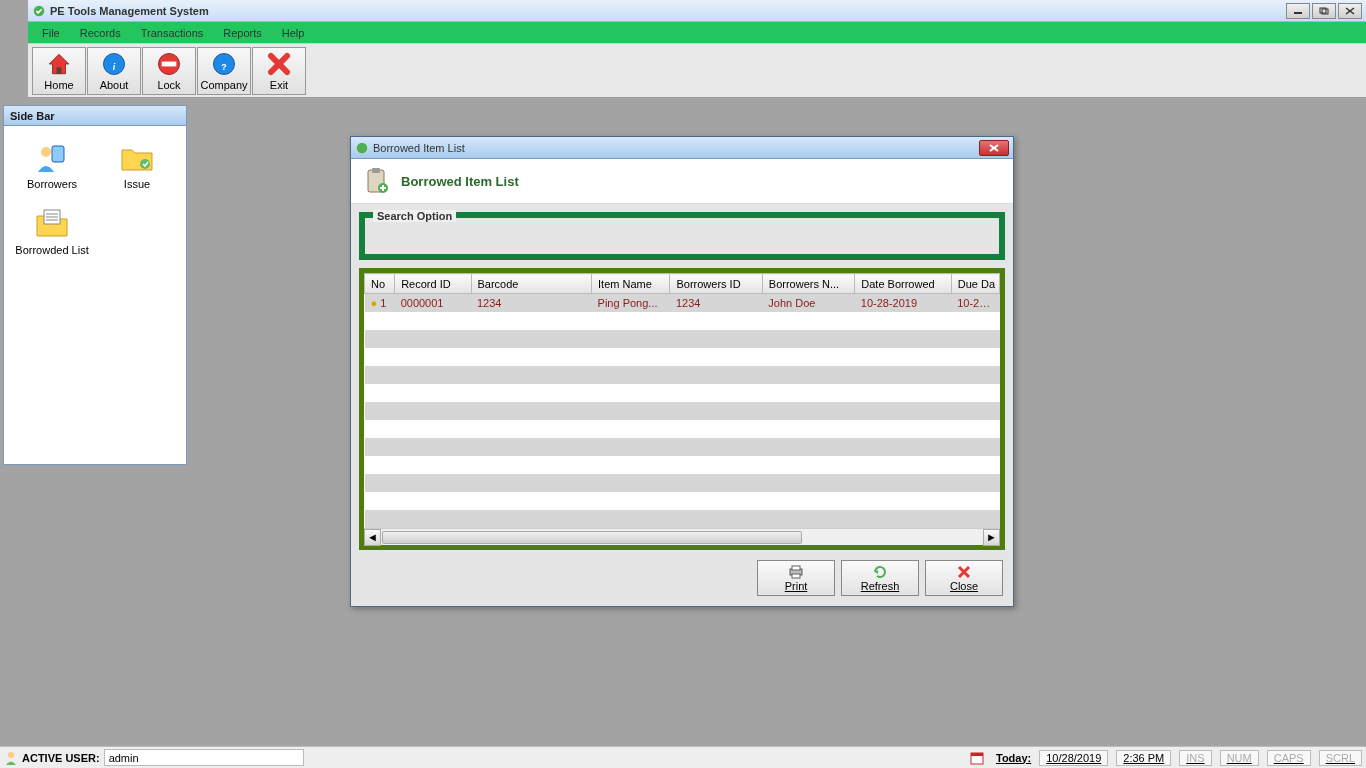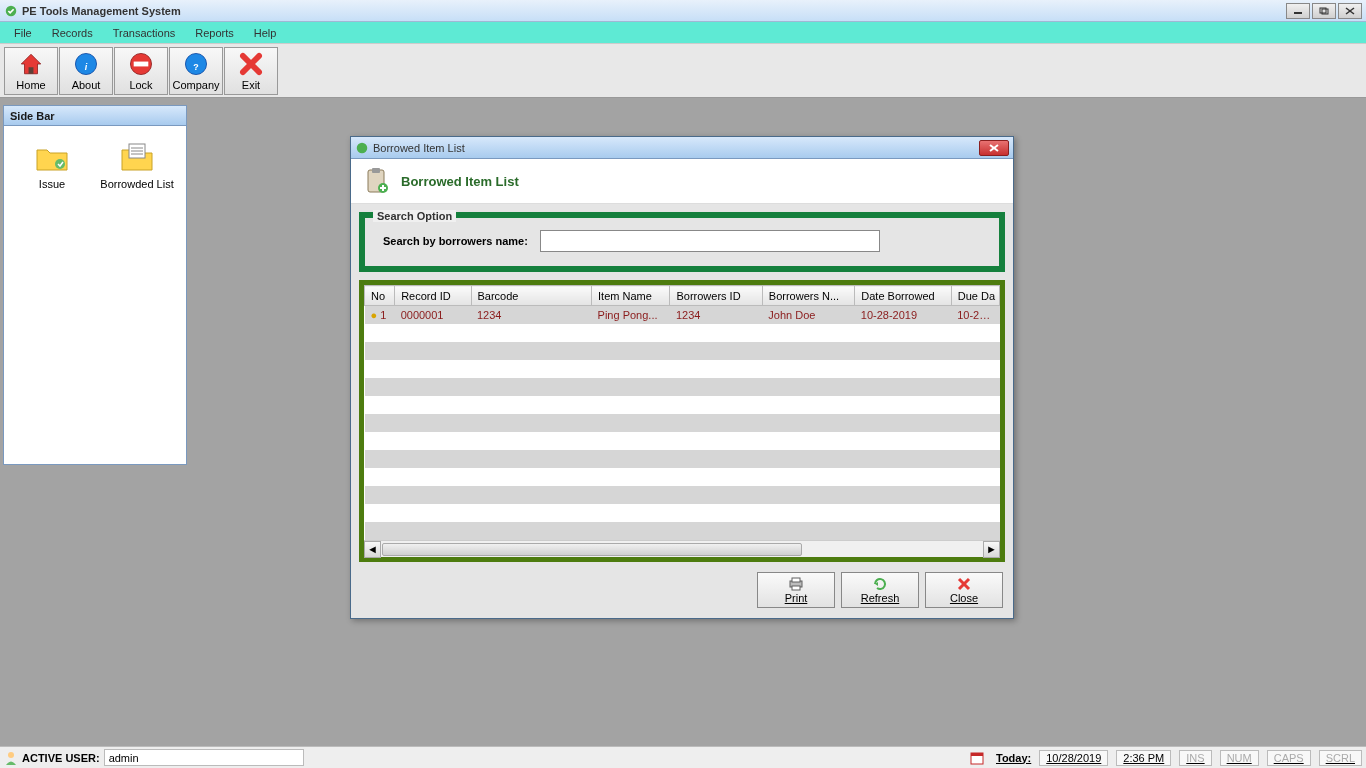--- a/index.html
+++ b/index.html
@@ -1,29 +1,29 @@
 <!DOCTYPE html>
 <html><head>
 <meta charset="utf-8">
 <style>
 * { margin: 0; padding: 0; box-sizing: border-box; font-family: Tahoma, sans-serif; font-size: 11px; }
 body { background: #a3a3a3; width: 1366px; height: 768px; overflow: hidden; position: relative; }
 
 
-.main-window { width: 1366px; height: 768px; background: #a3a3a3; position: relative; }
+.main-window { width: 1366px; height: 768px; background: #a3a3a3; position: relative; padding-left: 28px; }
 
 
 .titlebar { height: 22px; background: linear-gradient(#e8f1fb, #c7dff7); display: flex; align-items: center; padding: 0 4px; border-bottom: 1px solid #9fb8d4; }
 .titlebar .app-icon { width: 14px; height: 14px; margin-right: 4px; }
 .titlebar .title { font-weight: bold; color: #333; }
 .titlebar .win-controls { margin-left: auto; display: flex; gap: 2px; }
 .titlebar .win-btn { width: 24px; height: 16px; background: linear-gradient(#f0f0f0, #d0d0d0); border: 1px solid #888; display: flex; align-items: center; justify-content: center; font-size: 10px; cursor: pointer; }
 
 
-.menubar { height: 22px; background: #5eead4; display: flex; align-items: center; padding: 0 4px; border-bottom: 1px solid #ccc; }
+.menubar { height: 22px; background: #22c55e; display: flex; align-items: center; padding: 0 4px; border-bottom: 1px solid #ccc; }
 .menubar .menu-item { padding: 3px 10px; color: #333; cursor: pointer; }
 
 
 .toolbar { height: 54px; background: #e8e8e8; display: flex; align-items: center; padding: 2px 4px; border-bottom: 1px solid #999; }
 .toolbar-btn { width: 54px; height: 48px; background: linear-gradient(#f8f8f8, #e0e0e0); border: 1px solid #999; margin-right: 1px; display: flex; flex-direction: column; align-items: center; justify-content: center; cursor: pointer; }
 .toolbar-btn .icon { width: 28px; height: 28px; display: flex; align-items: center; justify-content: center; }
 .toolbar-btn .label { font-size: 11px; color: #000; margin-top: 1px; }
 
 
 .ico-home svg { width: 26px; height: 26px; }
@@ -179,20 +179,30 @@
       <span class="label">Exit</span>
     </div>
   </div>
 
   <div class="sidebar">
     <div class="sidebar-title">Side Bar</div>
     <div class="sidebar-body">
       <div class="sidebar-item">
         <span class="sicon">
             <svg viewBox="0 0 36 36">
+              <rect x="18" y="6" width="12" height="16" rx="2" fill="#90caf9" stroke="#1565c0"></rect>
+              <circle cx="12" cy="12" r="5" fill="#ffcc80"></circle>
+              <path d="M4 32 Q12 20 20 32 Z" fill="#42a5f5"></path>
+            </svg>
+          </span>
+        <span class="slabel">Borrowers</span>
+      </div>
+      <div class="sidebar-item">
+        <span class="sicon">
+            <svg viewBox="0 0 36 36">
               <path d="M3 10 L3 30 L33 30 L33 13 L16 13 L13 10 Z" fill="#ffd54f" stroke="#c9a227"></path>
               <circle cx="26" cy="24" r="5" fill="#66bb6a"></circle>
               <path d="M24 24 l2 2 l3 -4" stroke="#fff" stroke-width="1.5" fill="none"></path>
             </svg>
           </span>
         <span class="slabel">Issue</span>
       </div>
       <div class="sidebar-item">
         <span class="sicon">
             <svg viewBox="0 0 36 36">
@@ -227,24 +237,20 @@
             <rect x="9" y="1" width="8" height="5" rx="1" fill="#999"></rect>
             <circle cx="20" cy="21" r="5" fill="#4caf50"></circle>
             <line x1="20" y1="18" x2="20" y2="24" stroke="#fff" stroke-width="2"></line>
             <line x1="17" y1="21" x2="23" y2="21" stroke="#fff" stroke-width="2"></line>
           </svg></span>
       <span class="htitle">Borrowed Item List</span>
     </div>
 
     <div class="search-fieldset">
       <span class="legend">Search Option</span>
-      <div class="search-row">
-        <span class="slabel2">Search by borrowers name:</span>
-        <input type="text" value="" style="">
-      </div>
     </div>
 
     <div class="table-wrap">
       <table class="dtable">
         <colgroup>
           <col style="width:30px">
             <col style="width:76px">
             <col style="width:120px">
             <col style="width:78px">
             <col style="width:92px">

